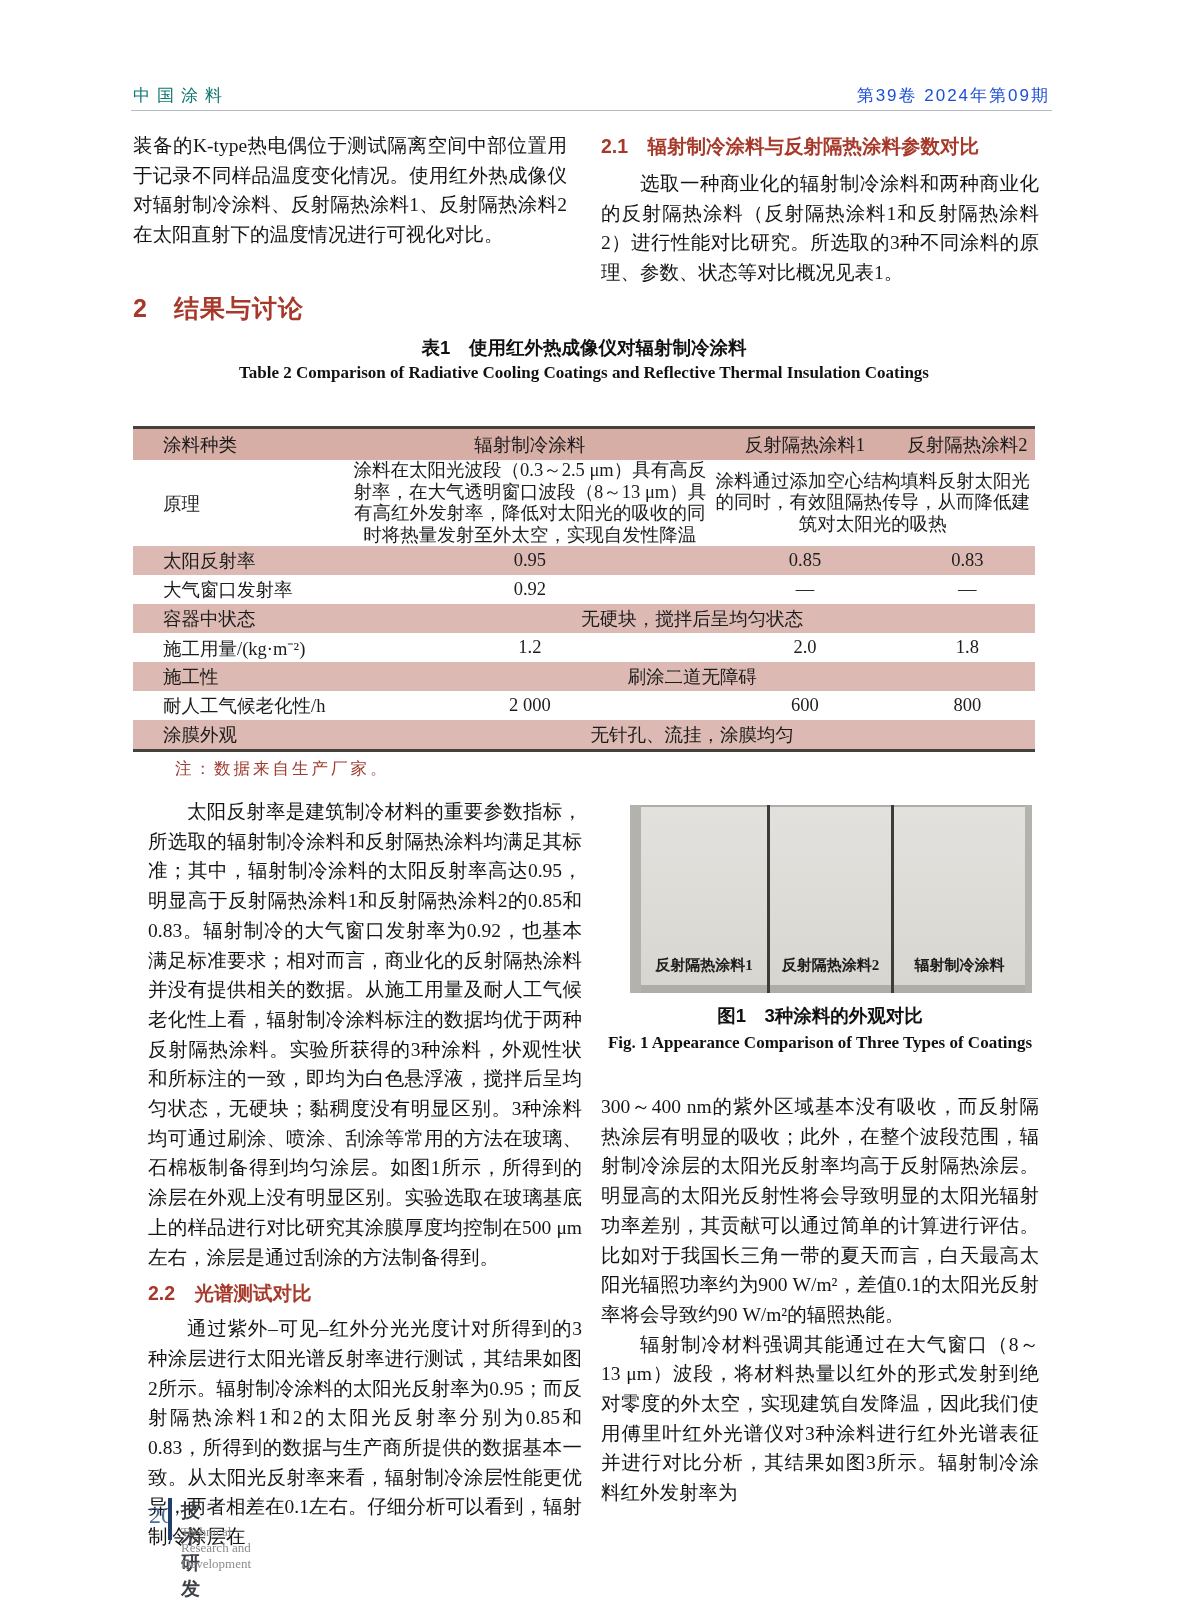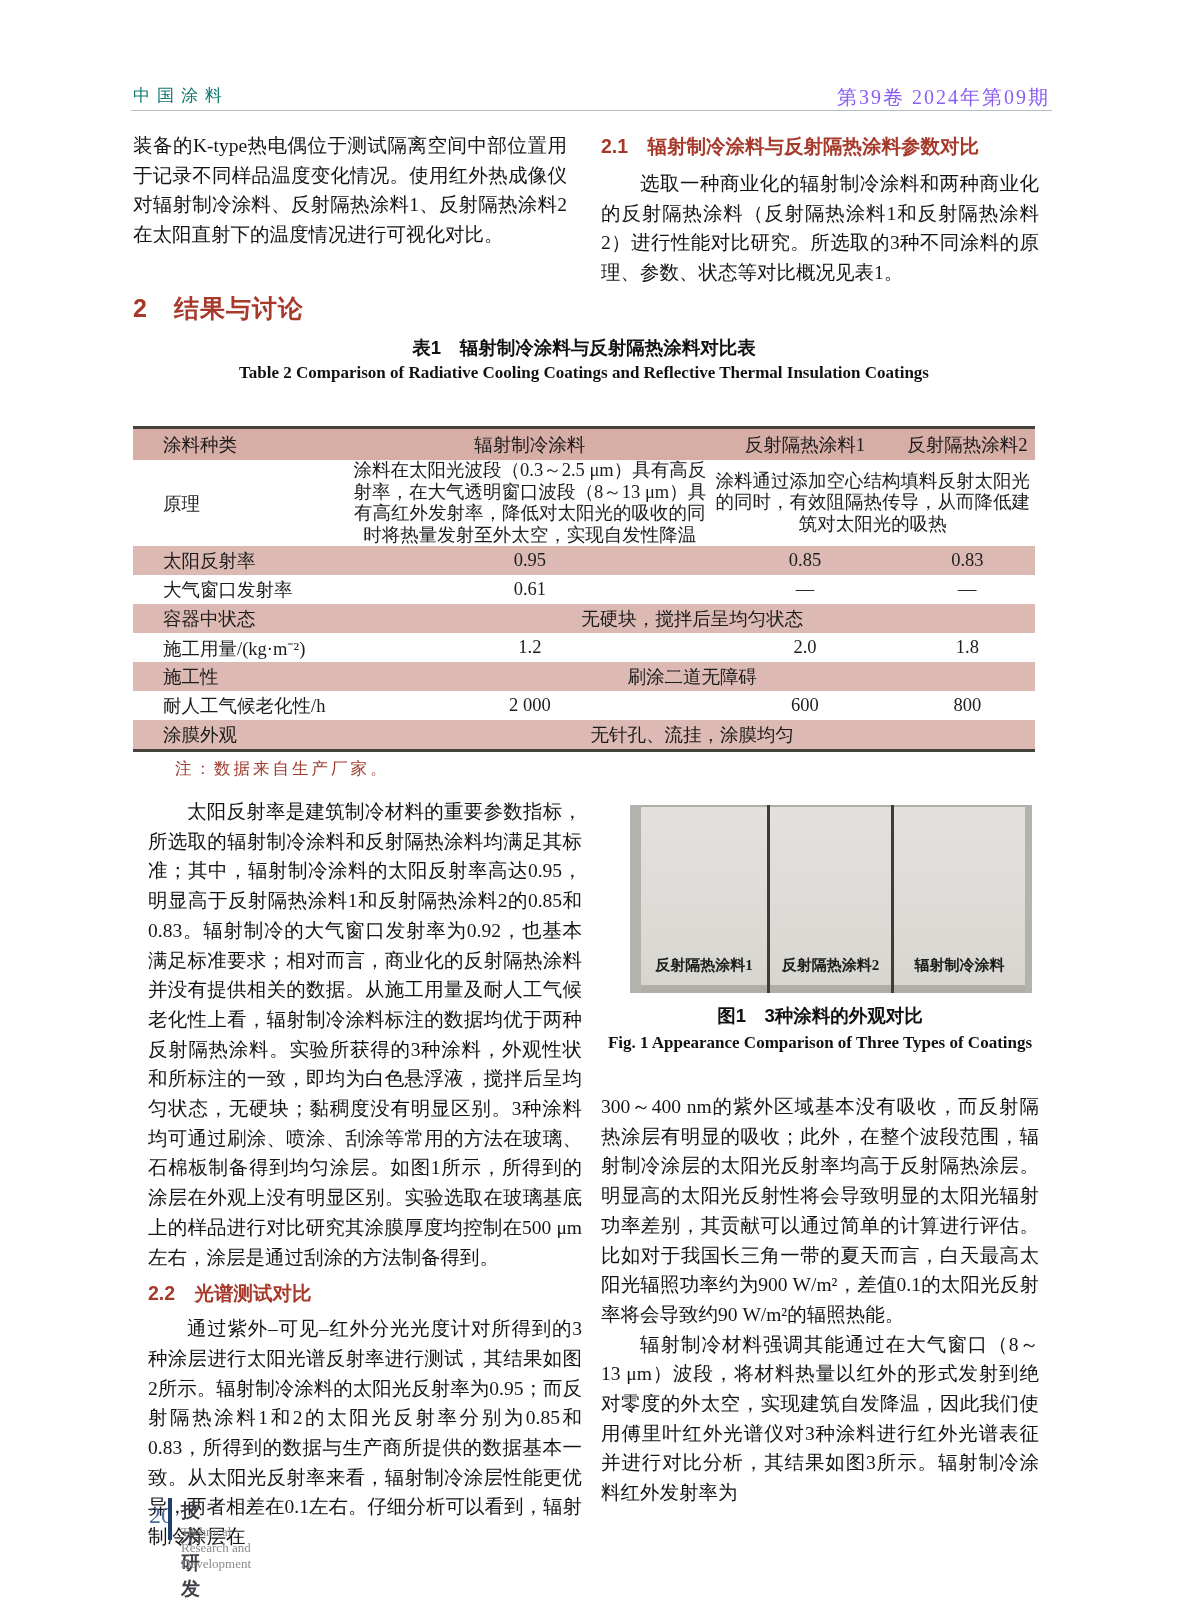--- a/index.html
+++ b/index.html
@@ -6,22 +6,22 @@
   .page {
     position:relative; width:1187px; height:1600px; background:#ffffff;
     font-family:"Liberation Serif", serif; color:#141414; overflow:hidden;
   }
   
   .run-head-left {
     position:absolute; left:133px; top:84px; font-size:17px; color:#0f766e;
     letter-spacing:7px; font-family:"Liberation Sans", sans-serif;
   }
   .run-head-right {
-    position:absolute; right:137px; top:84px; font-size:20px; color:#8b5cf6;
-    letter-spacing:2px; font-family:Liberation Serif, serif;
+    position:absolute; right:137px; top:84px; font-size:17px; color:#1d4ed8;
+    letter-spacing:2px; font-family:Liberation Sans, sans-serif;
   }
   .head-rule { position:absolute; left:131px; top:110px; width:921px; height:1px; background:#b7bcc2; }
 
   
   .col { position:absolute; }
   .para {
     font-size:19.5px; line-height:29.7px; text-align:justify; color:#141414;
     font-family:"Liberation Serif", serif;
   }
   .indent { text-indent:2em; }
@@ -116,21 +116,21 @@
     <div class="para">装备的K-type热电偶位于测试隔离空间中部位置用于记录不同样品温度变化情况。使用红外热成像仪对辐射制冷涂料、反射隔热涂料1、反射隔热涂料2在太阳直射下的温度情况进行可视化对比。</div>
     <div class="h-sec" style="margin-top:42px;">2　结果与讨论</div>
   </div>
 
   <div class="col" style="left:601px; top:133px; width:438px;">
     <div class="h-sub">2.1　辐射制冷涂料与反射隔热涂料参数对比</div>
     <div class="para indent" style="margin-top:9px;">选取一种商业化的辐射制冷涂料和两种商业化的反射隔热涂料（反射隔热涂料1和反射隔热涂料2）进行性能对比研究。所选取的3种不同涂料的原理、参数、状态等对比概况见表1。</div>
   </div>
 
   <div class="table-block">
-    <div class="tbl-title-cn">表1　辐射制冷涂料与反射隔热涂料对比表</div>
+    <div class="tbl-title-cn">表1　使用红外热成像仪对辐射制冷涂料</div>
     <div class="tbl-title-en">Table 2  Comparison of Radiative Cooling Coatings and Reflective Thermal Insulation Coatings</div>
     <table class="cmp">
       <colgroup>
         <col style="width:24%">
           <col style="width:40%">
           <col style="width:21%">
           <col style="width:15%">
       </colgroup>
       <thead>
         <tr>
@@ -147,21 +147,21 @@
           <td class="principle" colspan="2">涂料通过添加空心结构填料反射太阳光的同时，有效阻隔热传导，从而降低建筑对太阳光的吸热</td>
         </tr>
         <tr class="shade">
           <td class="label">太阳反射率</td>
           <td>0.95</td>
           <td>0.85</td>
           <td>0.83</td>
         </tr>
         <tr>
           <td class="label">大气窗口发射率</td>
-          <td>0.61</td>
+          <td>0.92</td>
           <td>—</td>
           <td>—</td>
         </tr>
         <tr class="shade">
           <td class="label">容器中状态</td>
           <td colspan="3">无硬块，搅拌后呈均匀状态</td>
         </tr>
         <tr>
           <td class="label">施工用量/(kg·m⁻²)</td>
           <td>1.2</td>

